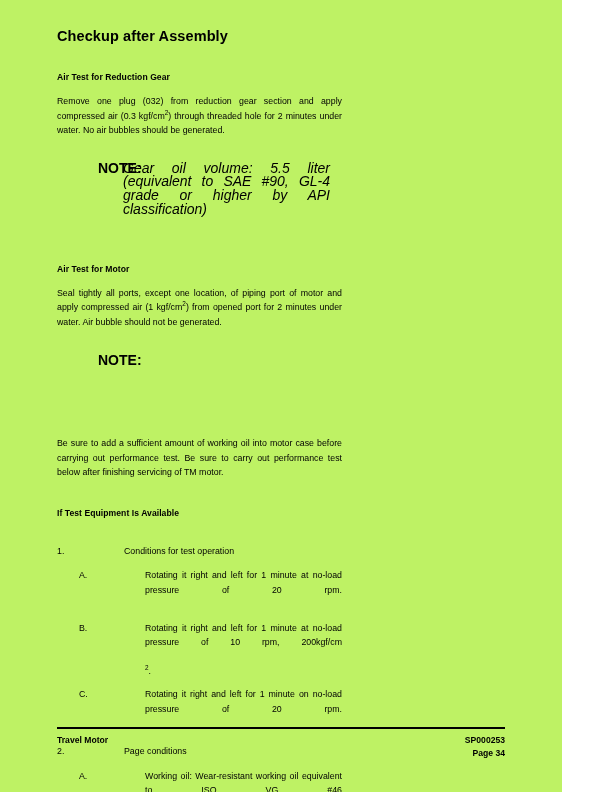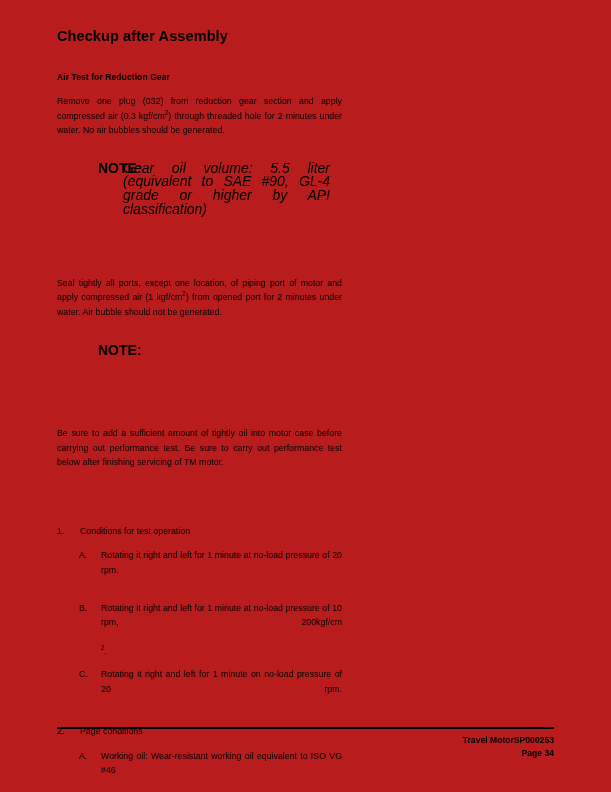--- a/index.html
+++ b/index.html
@@ -7,23 +7,23 @@
     margin: 0;
     padding: 0;
     background: #ffffff;
   }
   body {
     font-family: "Liberation Sans", sans-serif;
     color: #000000;
   }
   .page {
     position: relative;
-    width: 611px;
+    width: 562px;
     height: 792px;
-    background: #b91c1c;
+    background: #bef264;
     box-sizing: border-box;
     overflow: hidden;
   }
   .content {
     position: absolute;
     left: 57px;
     top: 0;
     width: 285px;
   }
 
@@ -90,20 +90,21 @@
     flex: 0 0 23px;
     width: 23px;
   }
   .li-let {
     flex: 0 0 22px;
     width: 22px;
   }
   .li-body {
     flex: 1 1 auto;
     text-align: justify;
+    margin-left: 44px;
   }
   .li-body .jl::after {
     content: "";
     display: inline-block;
     width: 100%;
   }
   .indent-a { margin-left: 22px; }
 
   sup {
     font-size: 6.4px;
@@ -127,21 +128,21 @@
     right: 57px;
     bottom: 33px;
   }
   .footer-rule {
     border-top: 2px solid #000000;
     height: 0;
     margin-bottom: 5px;
   }
   .footer-row {
     display: flex;
-    justify-content: flex-end;
+    justify-content: space-between;
     align-items: flex-start;
     font-size: 8.6px;
     font-weight: bold;
     line-height: 12.5px;
   }
   .footer-left { text-align: left; }
   .footer-right { text-align: right; }
   .footer-right div { display: block; }
 </style>
 </head>
@@ -165,40 +166,42 @@
 
     <div class="sp-12"></div>
 
     <div class="note">
       <div class="note-label">NOTE:</div>
       <div class="note-text"><span class="jl">Gear oil volume: 5.5 liter (equivalent to SAE #90, GL-4 grade or higher by API classification)</span></div>
     </div>
 
     <div class="sp-22"></div>
 
+    <h2 class="sub-title">Air Test for Motor</h2>
 
     <div class="sp-12"></div>
 
     <p class="body"><span>Seal tightly all ports, except one location, of piping port of motor and apply compressed air (1 kgf/cm</span><sup>2</sup><span>) from opened port for 2 minutes under water. Air bubble should not be generated.</span></p>
 
     <div class="sp-12"></div>
 
     <div class="note">
       <div class="note-label">NOTE:</div>
     </div>
 
     <div class="sp-35"></div>
 
 
     <div class="sp-22"></div>
 
-    <p class="body">Be sure to add a sufficient amount of tightly oil into motor case before carrying out performance test. Be sure to carry out performance test below after finishing servicing of TM motor.</p>
+    <p class="body">Be sure to add a sufficient amount of working oil into motor case before carrying out performance test. Be sure to carry out performance test below after finishing servicing of TM motor.</p>
 
     <div class="sp-28"></div>
 
+    <h2 class="sub-title">If Test Equipment Is Available</h2>
 
     <div class="sp-12"></div>
 
 
     <div class="sp-14"></div>
 
     <div class="li-row">
       <div class="li-num">1.</div>
       <div class="li-body">Conditions for test operation</div>
     </div>

